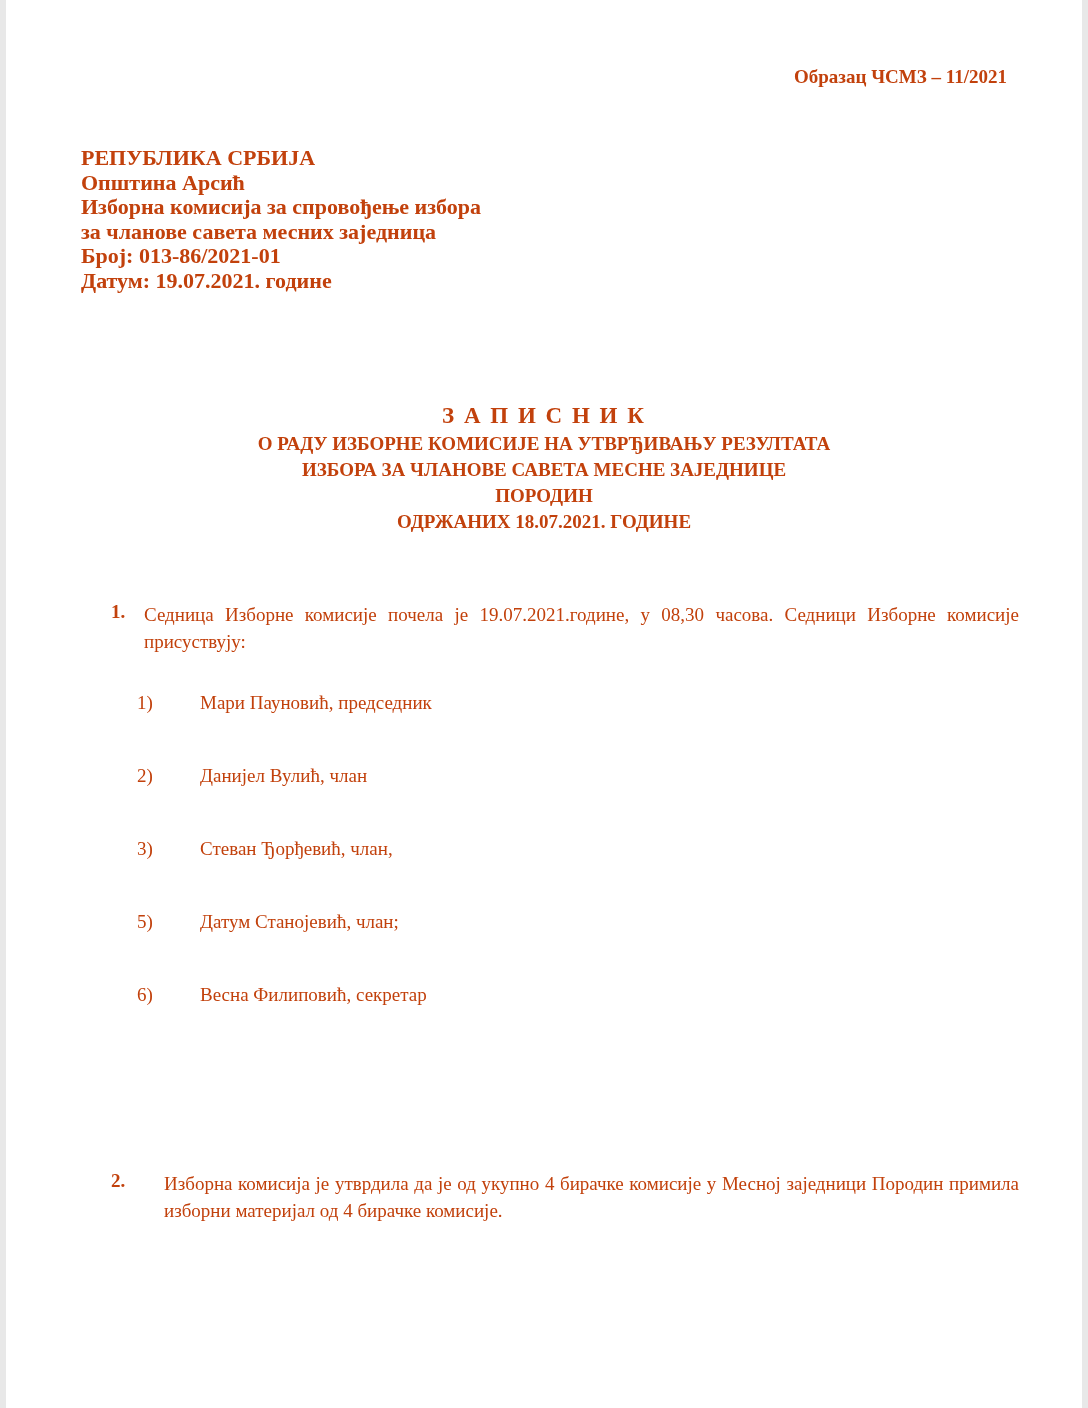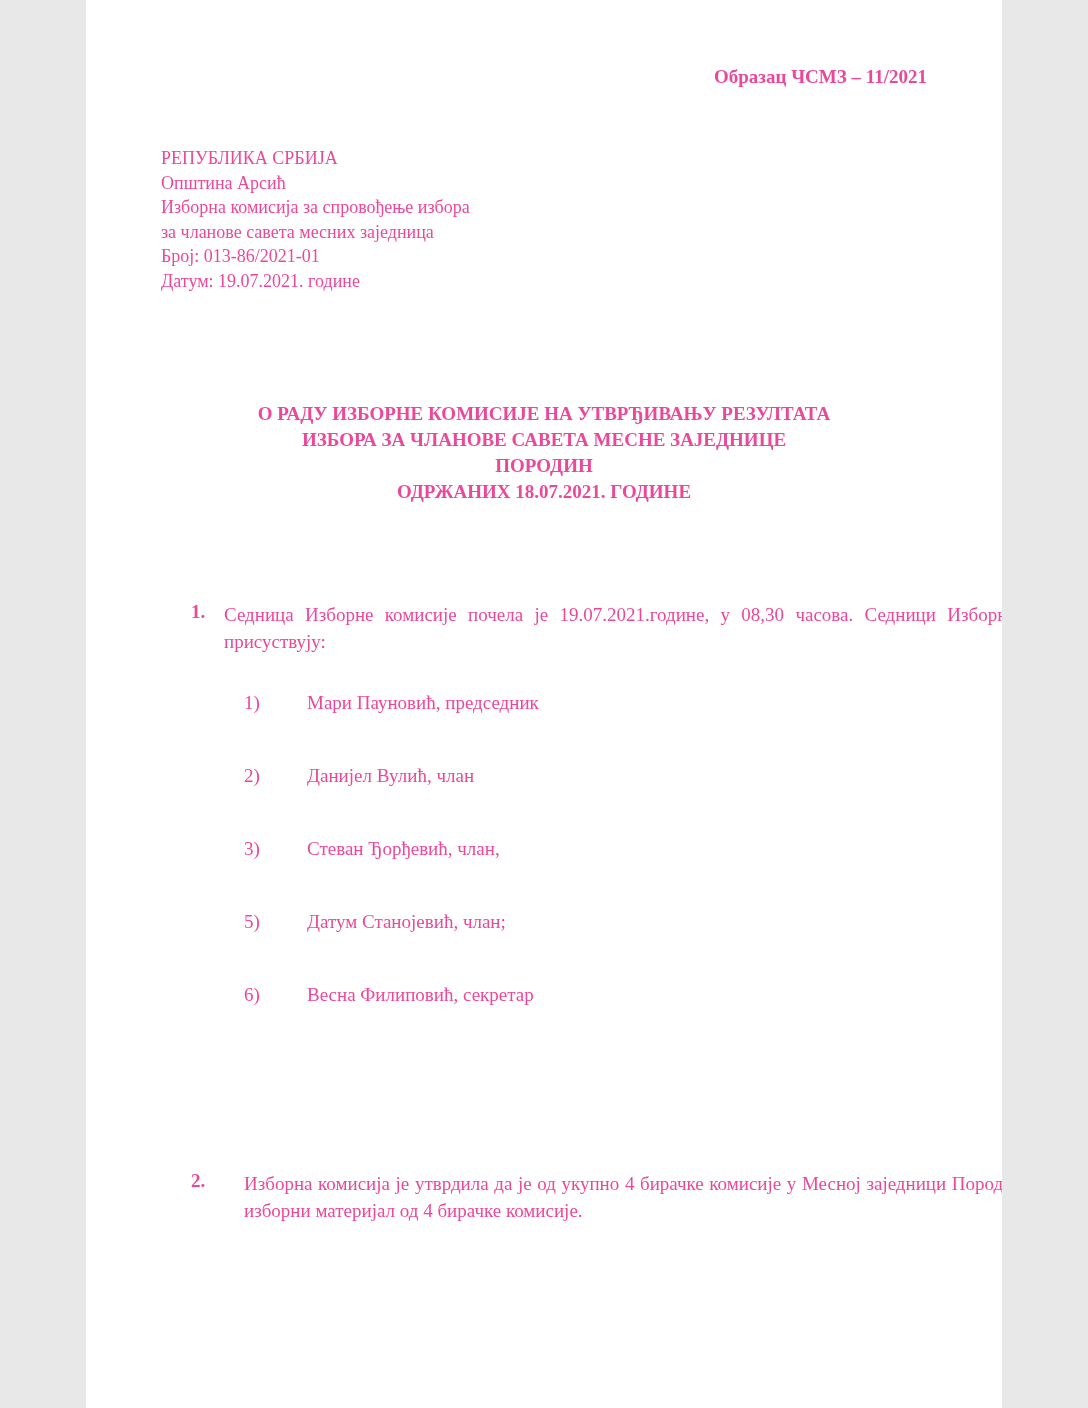--- a/index.html
+++ b/index.html
@@ -2,43 +2,43 @@
 <html><head>
 <meta charset="utf-8">
 <style>
   html, body {
     margin: 0;
     padding: 0;
     background: #e8e8e8;
   }
   .page {
     position: relative;
-    width: 916px;
+    width: 1076px;
     height: 1408px;
     margin: 0 auto;
     background: #ffffff;
-    color: #ec4899;
+    color: #c2410c;
     font-family: "Liberation Serif", "DejaVu Serif", serif;
     font-size: 19px;
     overflow: hidden;
   }
   .form-ref {
     position: absolute;
     top: 66px;
     right: 75px;
     font-weight: bold;
     font-size: 19px;
     white-space: nowrap;
   }
   .header-block {
     position: absolute;
     top: 146px;
     left: 75px;
-    font-weight: normal;
-    font-size: 18px;
+    font-weight: bold;
+    font-size: 22px;
     line-height: 24.5px;
   }
   .header-block .hline {
     white-space: nowrap;
   }
   .title-block {
     position: absolute;
     top: 401px;
     left: 0;
     width: 100%;
@@ -69,21 +69,21 @@
     display: block;
     text-align: justify;
     line-height: 27px;
   }
   .item-1 { top: 601px; }
   .item-1 .text { margin-left: 33px; }
   .item-2 { top: 1170px; }
   .item-2 .text { margin-left: 53px; }
   .members {
     position: absolute;
-    left: 158px;
+    left: 131px;
     top: 691px;
   }
   .member {
     line-height: 24px;
     margin-bottom: 49px;
     white-space: nowrap;
   }
   .member .mnum {
     display: inline-block;
     width: 63px;
@@ -99,20 +99,21 @@
   <div class="header-block">
     <div class="hline">РЕПУБЛИКА СРБИЈА</div>
     <div class="hline">Општина Арсић</div>
     <div class="hline">Изборна комисија за спровођење избора</div>
     <div class="hline">за чланове савета месних заједница</div>
     <div class="hline">Број: 013-86/2021-01</div>
     <div class="hline">Датум: 19.07.2021. године</div>
   </div>
 
   <div class="title-block">
+    <div class="title-main">З А П И С Н И К</div>
     <div class="title-sub">О РАДУ ИЗБОРНЕ КОМИСИЈЕ НА УТВРЂИВАЊУ РЕЗУЛТАТА</div>
     <div class="title-sub">ИЗБОРА ЗА ЧЛАНОВЕ САВЕТА МЕСНЕ ЗАЈЕДНИЦЕ</div>
     <div class="title-sub">ПОРОДИН</div>
     <div class="title-sub">ОДРЖАНИХ 18.07.2021. ГОДИНЕ</div>
   </div>
 
   <div class="item item-1">
     <span class="num">1.</span>
     <span class="text">Седница Изборне комисије почела је 19.07.2021.године, у 08,30 часова. Седници Изборне комисије присуствују:</span>
   </div>

